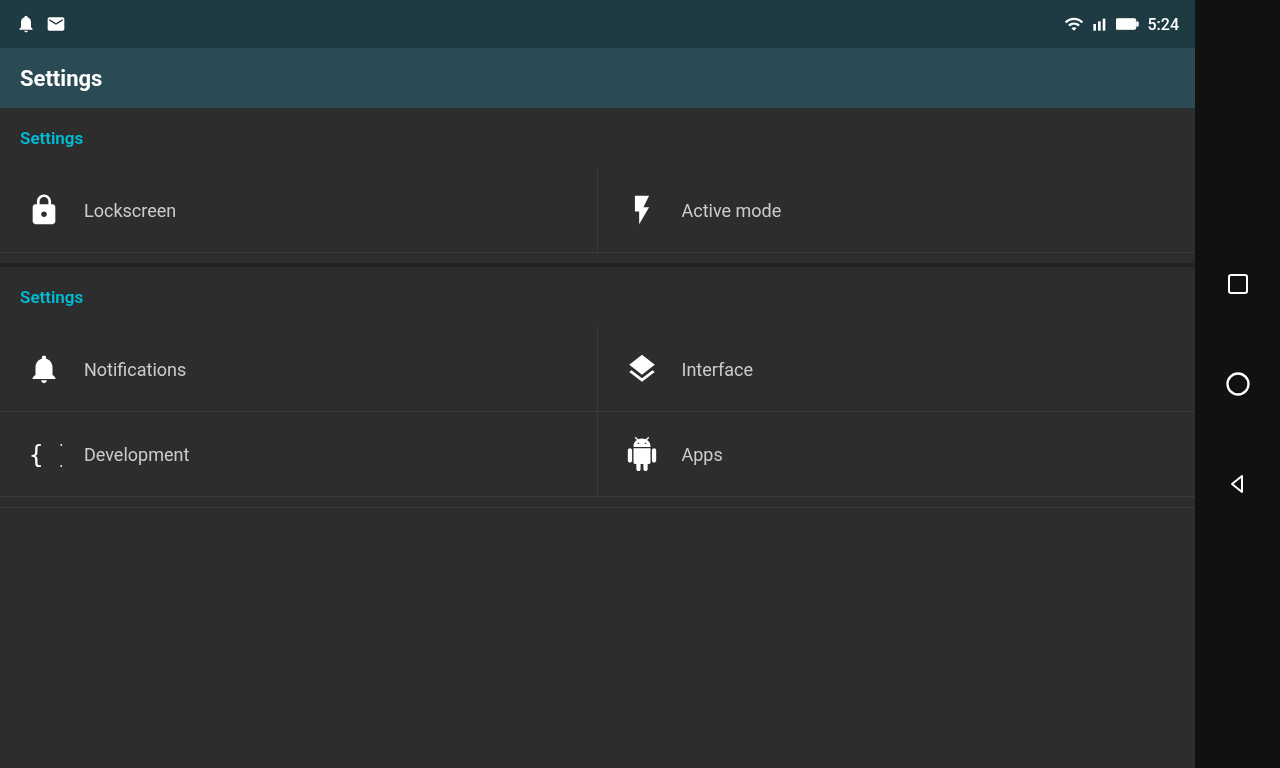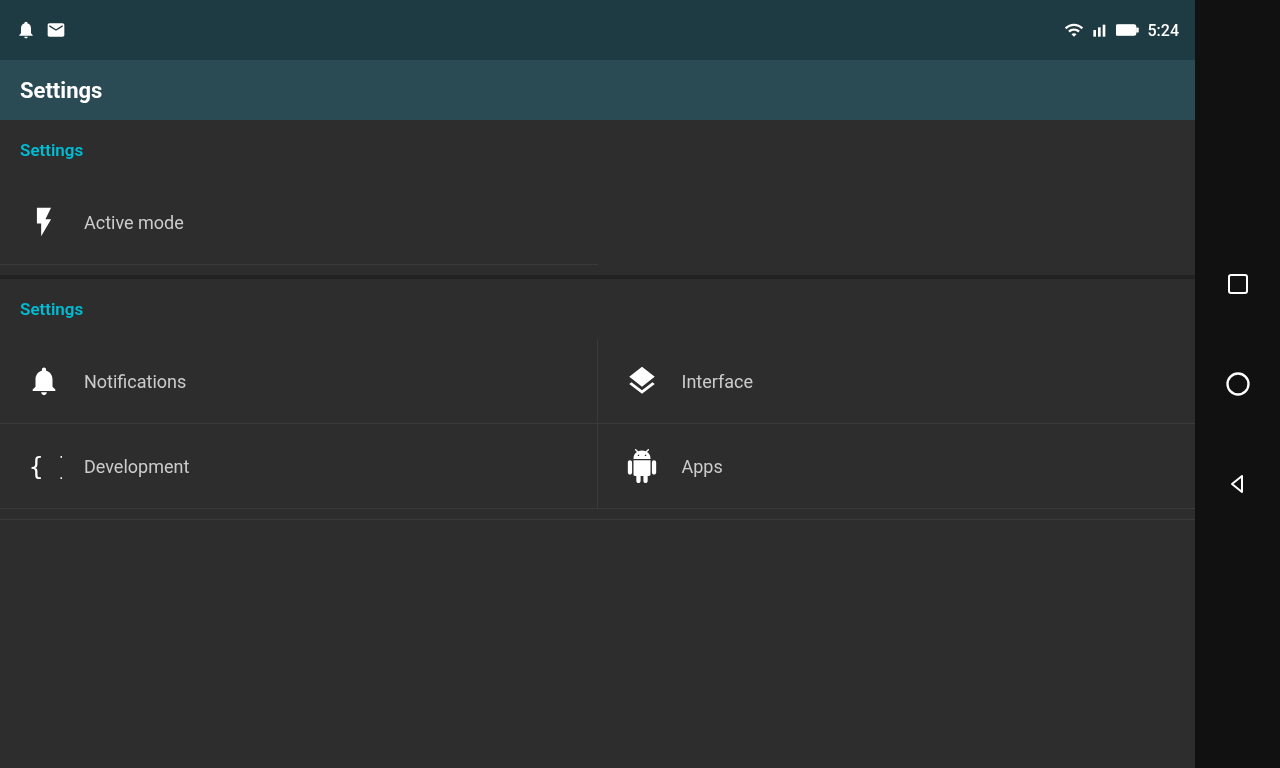--- a/index.html
+++ b/index.html
@@ -18,21 +18,21 @@
       height: 768px;
       background: #2d2d2d;
       display: flex;
       flex-direction: column;
       position: relative;
     }
 
     
     .status-bar {
       width: 100%;
-      height: 60px;
+      height: 48px;
       background: #1e3a42;
       display: flex;
       align-items: center;
       justify-content: space-between;
       padding: 0 16px;
       flex-shrink: 0;
     }
 
     .status-bar-left {
       display: flex;
@@ -195,20 +195,28 @@
   <div class="app-bar">
     <span class="app-bar-title">Settings</span>
   </div>
 
   <div class="content">
 
     <div>
       <div class="section-header">Settings</div>
       <div class="items-grid">
 
+        <div class="menu-item menu-item-left">
+          <div class="menu-item-icon">
+            <svg width="34" height="34" viewBox="0 0 24 24">
+              <path d="M18 8h-1V6c0-2.76-2.24-5-5-5S7 3.24 7 6v2H6c-1.1 0-2 .9-2 2v10c0 1.1.9 2 2 2h12c1.1 0 2-.9 2-2V10c0-1.1-.9-2-2-2zm-6 9c-1.1 0-2-.9-2-2s.9-2 2-2 2 .9 2 2-.9 2-2 2zm3.1-9H8.9V6c0-1.71 1.39-3.1 3.1-3.1 1.71 0 3.1 1.39 3.1 3.1v2z"></path>
+            </svg>
+          </div>
+          <span class="menu-item-label">Lockscreen</span>
+        </div>
 
         <div class="menu-item">
           <div class="menu-item-icon">
             <svg width="34" height="34" viewBox="0 0 24 24">
               <path d="M7 2v11h3v9l7-12h-4l4-8z"></path>
             </svg>
           </div>
           <span class="menu-item-label">Active mode</span>
         </div>
 

